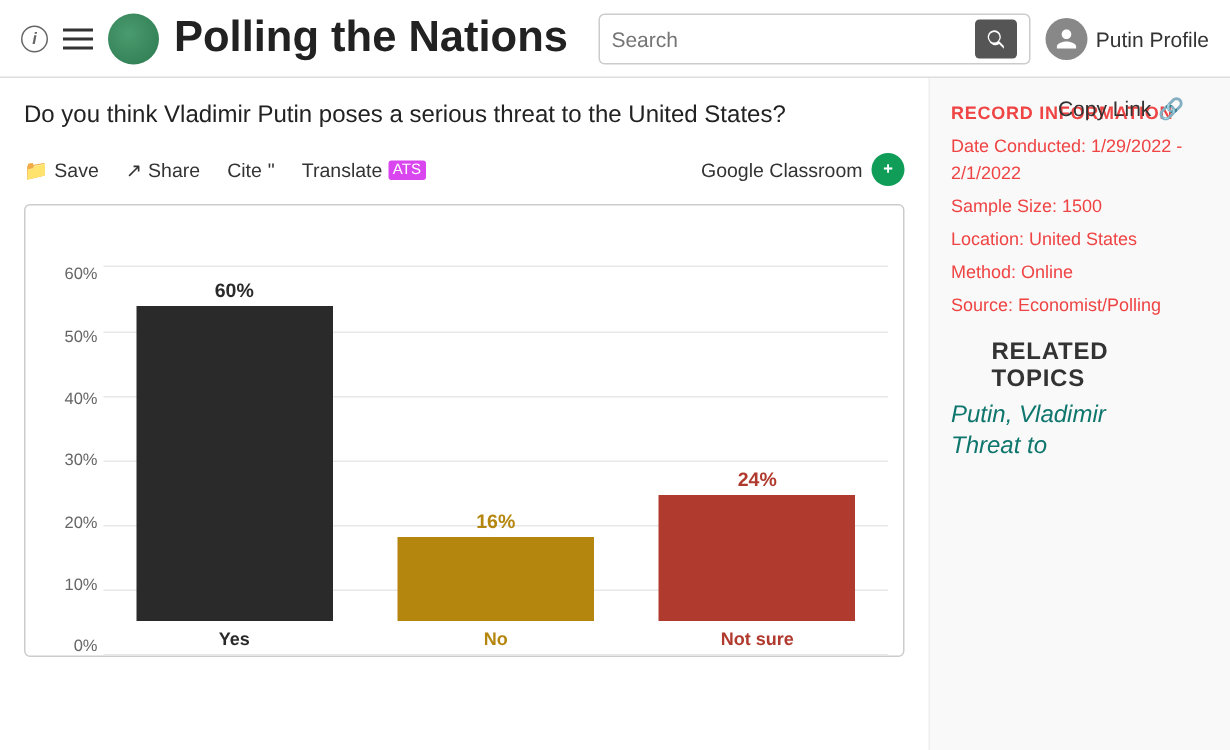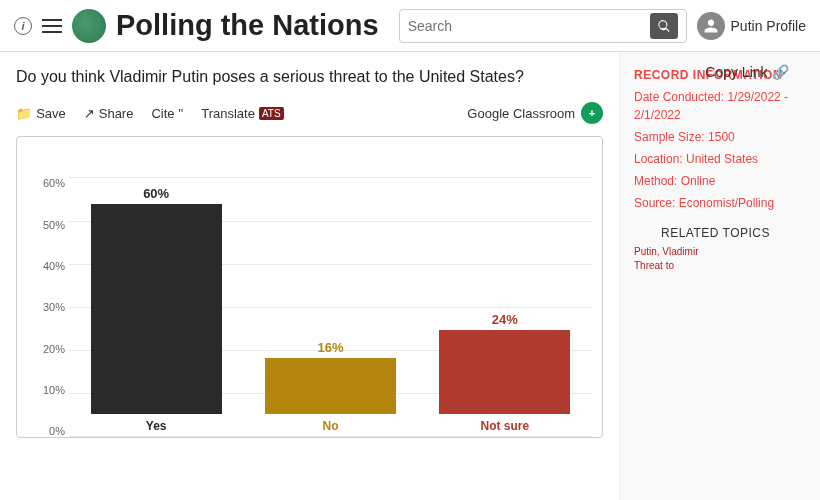--- a/index.html
+++ b/index.html
@@ -67,22 +67,22 @@
     .bars-wrapper { display: flex; justify-content: space-around; align-items: flex-end; width: 100%; height: 100%; position: relative; z-index: 1; }
     .bar-item { display: flex; flex-direction: column; align-items: center; justify-content: flex-end; flex: 1; height: 100%; }
     .bar-pct { font-size: 13px; font-weight: bold; margin-bottom: 3px; }
     .bar-rect { width: 70%; border-radius: 0; }
     .bar-xlabel { font-size: 12px; font-weight: bold; margin-top: 5px; padding-bottom: 4px; }
 
     
     .right-panel { width: 200px; background: #f9f9f9; padding: 14px 14px; font-size: 12.5px; }
     .record-info-title { font-size: 12px; font-weight: bold; color: #333; margin-bottom: 8px; letter-spacing: 0.5px; }
     .record-info p { margin-bottom: 4px; color: #ef4444; font-size: 12px; line-height: 1.5; }
-    .related-topics-title { font-size: 12px; font-weight: normal; color: #333; margin: 14px 0 6px 0; letter-spacing: 0.5px; padding-left: 27px; }
-    .related-topics a { display: block; color: #b91c1c; font-size: 10px; margin-bottom: 3px; text-decoration: none; cursor: pointer; }
+    .related-topics-title { font-size: 16px; font-weight: bold; color: #333; margin: 14px 0 6px 0; letter-spacing: 0.5px; padding-left: 27px; }
+    .related-topics a { display: block; color: #0f766e; font-size: 16px; margin-bottom: 3px; text-decoration: none; cursor: pointer; font-style: italic; }
     .copy-link-wrapper { position: absolute; top: 0; right: 30px; }
   </style>
 </head>
 <body>
 
 <div class="header">
   <div class="info-icon">i</div>
   <div class="hamburger-icon">
     <span></span>
       <span></span>
@@ -130,21 +130,21 @@
         <div class="toolbar-item">
           <span>↗</span>
           <span>Share</span>
         </div>
         <div class="toolbar-item">
           <span>Cite</span>
           <span style="font-size:13px;">"</span>
         </div>
         <div class="toolbar-item">
           <span>Translate</span>
-          <span style="background:#7f1d1d;color:#fff;font-size:10px;padding:1px 3px;border-radius:2px;">ATS</span>
+          <span style="background:#d946ef;color:#fff;font-size:10px;padding:1px 3px;border-radius:2px;">ATS</span>
         </div>
         <div class="google-classroom">
           <span>Google Classroom</span>
           <div class="gc-icon">+</div>
         </div>
       </div>
 
       <div class="chart-area">
         <div class="chart-container">
 

